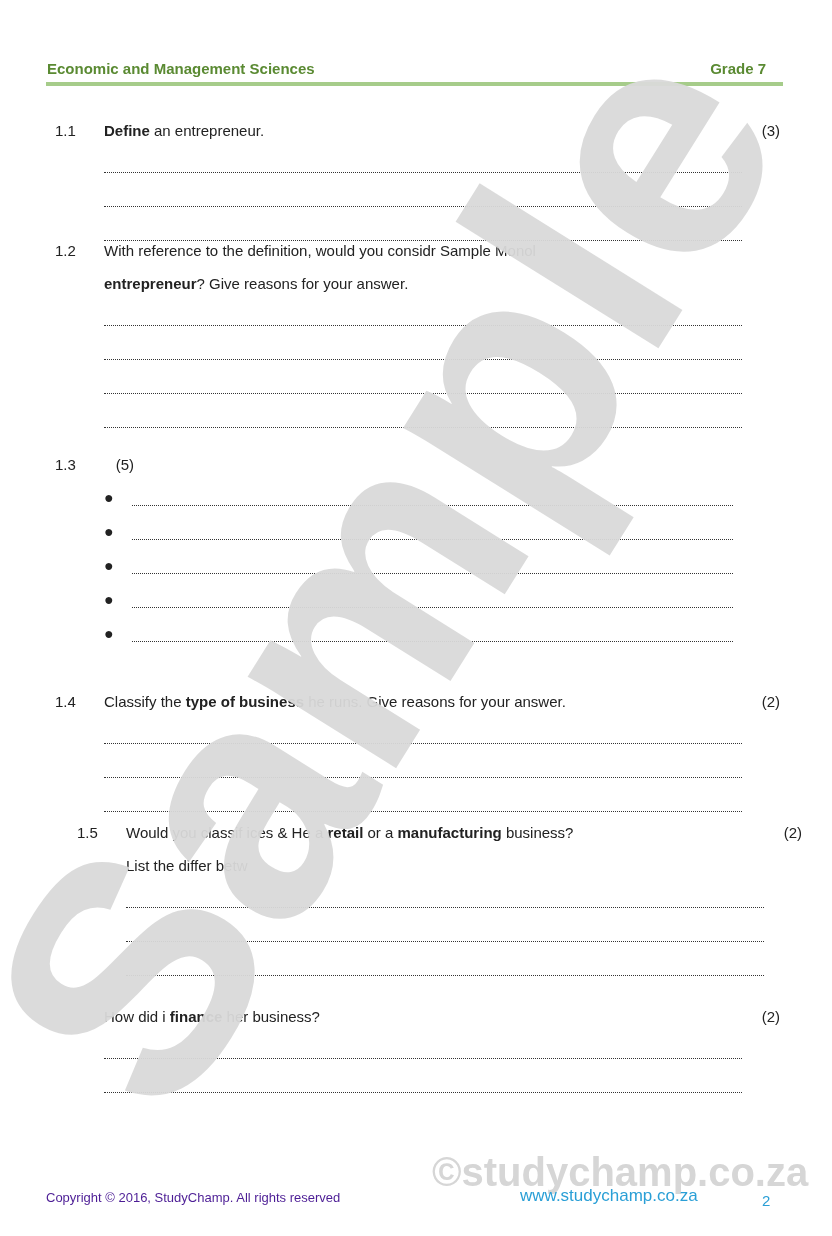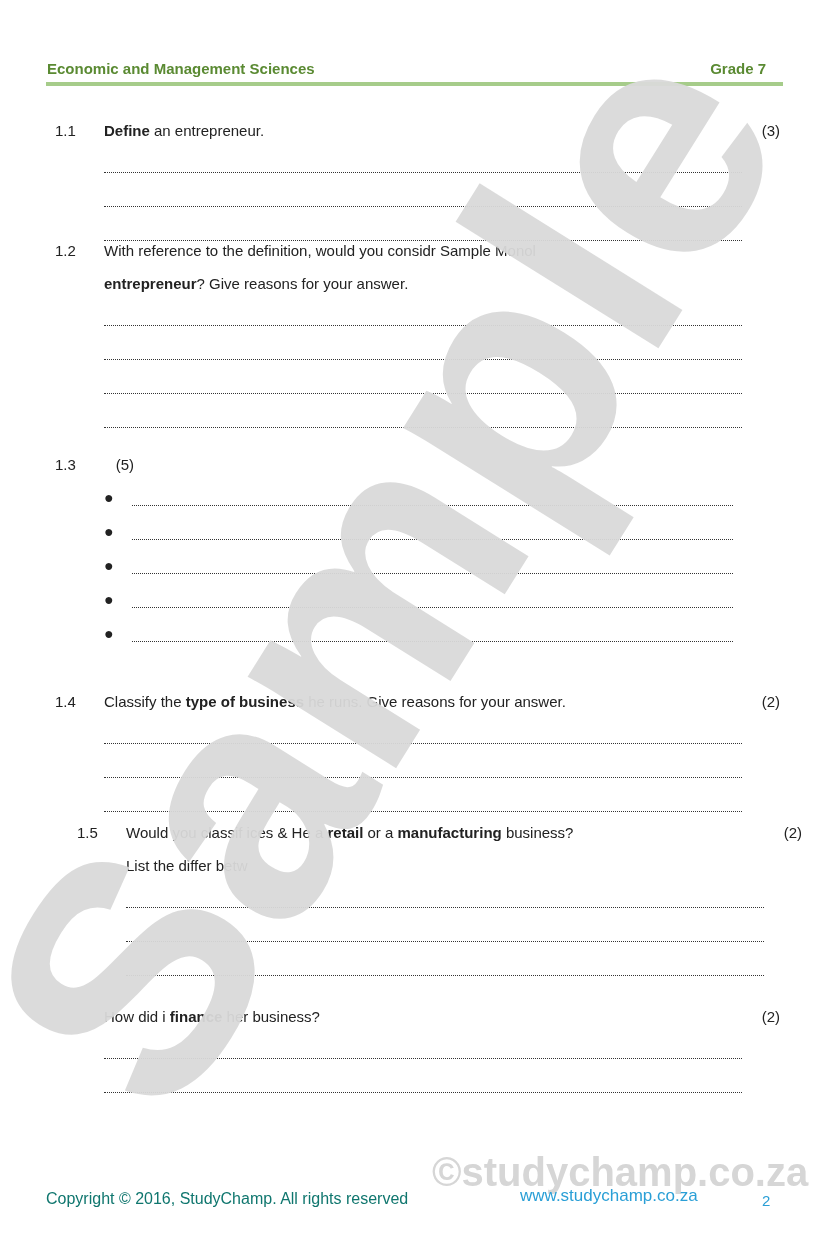--- a/index.html
+++ b/index.html
@@ -10,21 +10,21 @@
   .qline{display:flex;height:33px;align-items:center;}
   .num{width:49px;flex:none;}
   .txt{flex:1;}
   .mark{width:30px;text-align:right;flex:none;}
   .dots{margin-left:49px;width:638px;height:34px;position:relative;}
   .dots::after{content:"";position:absolute;left:0;right:0;bottom:8px;border-bottom:1.5px dotted #333;}
   .bul{margin-left:49px;height:34px;display:flex;align-items:center;}
   .bul .dot{width:28px;font-size:16px;}
   .bul .line{width:601px;border-bottom:1.5px dotted #333;height:14px;}
   .wm{position:absolute;left:0;top:0;pointer-events:none;}
-  .foot{position:absolute;top:1190px;left:46px;font-size:16px;color:#0f766e;}
+  .foot{position:absolute;top:1190px;left:46px;font-size:13px;color:#4c1d95;}
   .foot-url{position:absolute;top:1186px;left:520px;font-weight:normal;font-size:17px;color:#2a9fd6;}
   .foot-wm{position:absolute;top:1150px;left:432px;font-size:40px;font-weight:bold;color:#d6d6d6;}
   .page{position:absolute;top:1192px;left:762px;font-size:15px;color:#2a9fd6;}
 </style>
 </head>
 <body>
 
 <div class="hdr">
   <span>Economic and Management Sciences</span>
   <span>Grade 7</span>

